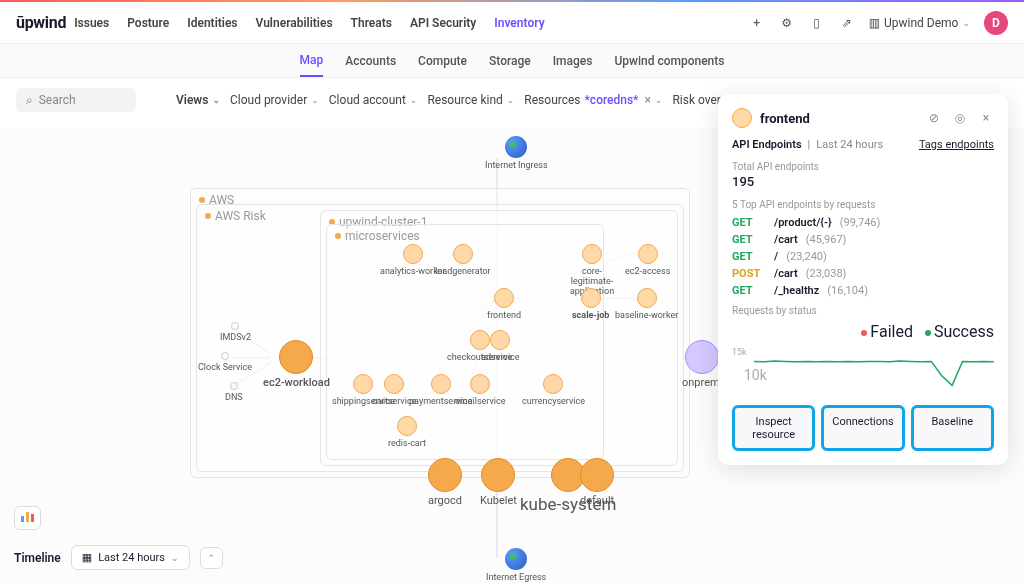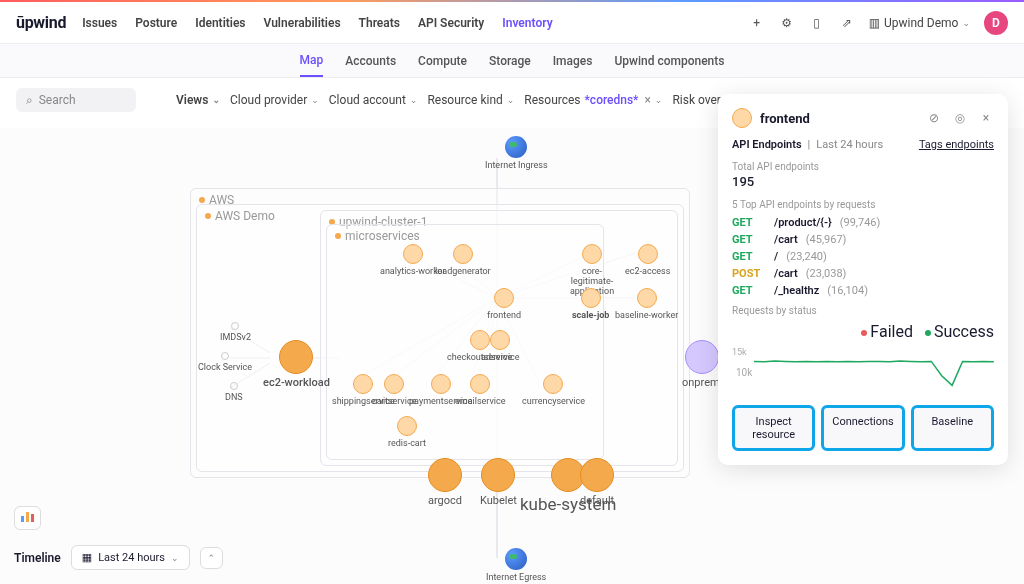--- a/index.html
+++ b/index.html
@@ -1,19 +1,19 @@
 <!DOCTYPE html>
 <html><head>
 <meta charset="utf-8">
 <style>
 * { margin:0; padding:0; box-sizing:border-box; font-family:-apple-system,BlinkMacSystemFont,"Segoe UI",Roboto,sans-serif; }
 body { width:1024px; height:584px; background:#fff; position:relative; overflow:hidden; font-size:12px; color:#1a1a2e; }
 .topbar-border { height:2px; background:linear-gradient(90deg,#ff5c5c,#ff9a5c,#5c9aff,#9a5cff); }
 .header { display:flex; align-items:center; padding:0 16px; height:42px; border-bottom:1px solid #eee; }
-.logo { font-weight:700; font-size:16px; margin-right:16px; letter-spacing:-0.3px; }
+.logo { font-weight:700; font-size:16px; margin-right:8px; letter-spacing:-0.3px; }
 .nav { display:flex; gap:18px; }
 .nav-item { font-size:12px; font-weight:600; color:#444; cursor:pointer; }
 .nav-item.active { color:#6b4fff; }
 .header-right { margin-left:auto; display:flex; align-items:center; gap:14px; color:#555; }
 .icon-btn { width:16px; height:16px; display:flex; align-items:center; justify-content:center; cursor:pointer; }
 .org-select { font-size:12px; color:#444; display:flex; align-items:center; gap:4px; cursor:pointer; }
 .avatar { width:24px; height:24px; border-radius:50%; background:#e8467f; color:#fff; display:flex; align-items:center; justify-content:center; font-weight:600; font-size:12px; }
 .subnav { display:flex; justify-content:center; gap:22px; height:34px; align-items:center; background:#faf9fc; border-bottom:1px solid #eee; }
 .subnav-item { font-size:12px; color:#555; cursor:pointer; font-weight:500; padding:8px 0; }
 .subnav-item.active { color:#6b4fff; border-bottom:2px solid #6b4fff; }
@@ -195,21 +195,21 @@
 
   <div class="box" style="left:190px; top:60px; width:500px; height:290px;">
     <div class="box-label">
         <span class="dot"></span>
         <span>AWS</span>
       </div>
   </div>
   <div class="box" style="left:196px; top:76px; width:488px; height:268px;">
     <div class="box-label">
         <span class="dot"></span>
-        <span>AWS Demo</span>
+        <span>AWS Risk</span>
       </div>
   </div>
   <div class="box" style="left:320px; top:82px; width:358px; height:256px;">
     <div class="box-label">
         <span class="dot"></span>
         <span>upwind-cluster-1</span>
       </div>
   </div>
   <div class="box" style="left:326px; top:96px; width:278px; height:236px;">
     <div class="box-label">
@@ -300,21 +300,21 @@
         <span class="ep-count">(16,104)</span>
       </div>
     </div>
   <div class="section-title" style="margin-top:8px">Requests by status</div>
   <div class="legend">
     <span><span class="legend-dot" style="background:#e85c5c"></span><span>Failed</span></span>
     <span><span class="legend-dot" style="background:#1fa95f"></span><span>Success</span></span>
   </div>
   <div class="chart">
     <div style="position:absolute;left:0;top:0;font-size:9px;color:#aaa">15k</div>
-    <div style="position:absolute;left:4px;top:20px;font-size:10px;color:#aaa">10k</div>
+    <div style="position:absolute;left:12px;top:20px;font-size:14px;color:#aaa">10k</div>
     <svg width="100%" height="48" viewBox="0 0 260 48" preserveAspectRatio="none" style="margin-left:22px">
       <polyline id="success-line" fill="none" stroke="#1fa95f" stroke-width="1.5" points="0,14.400000000000006 10.347826086956522,14.719999999999999 20.695652173913043,14.079999999999998 31.043478260869563,14.400000000000006 41.391304347826086,14.719999999999999 51.73913043478261,14.400000000000006 62.086956521739125,14.719999999999999 72.43478260869566,14.400000000000006 82.78260869565217,14.719999999999999 93.1304347826087,14.400000000000006 103.47826086956522,14.719999999999999 113.82608695652175,14.400000000000006 124.17391304347825,14.400000000000006 134.52173913043478,14.719999999999999 144.8695652173913,14.079999999999998 155.21739130434784,14.400000000000006 165.56521739130434,14.719999999999999 175.91304347826085,14.400000000000006 186.2608695652174,28.799999999999997 196.6086956521739,38.4 206.95652173913044,14.400000000000006 217.30434782608694,14.719999999999999 227.6521739130435,14.400000000000006 238,14.719999999999999"></polyline>
     </svg>
   </div>
   <div class="panel-btns">
     <div class="panel-btn">Inspect resource</div>
     <div class="panel-btn">Connections</div>
     <div class="panel-btn">Baseline</div>
   </div>
 </div>

